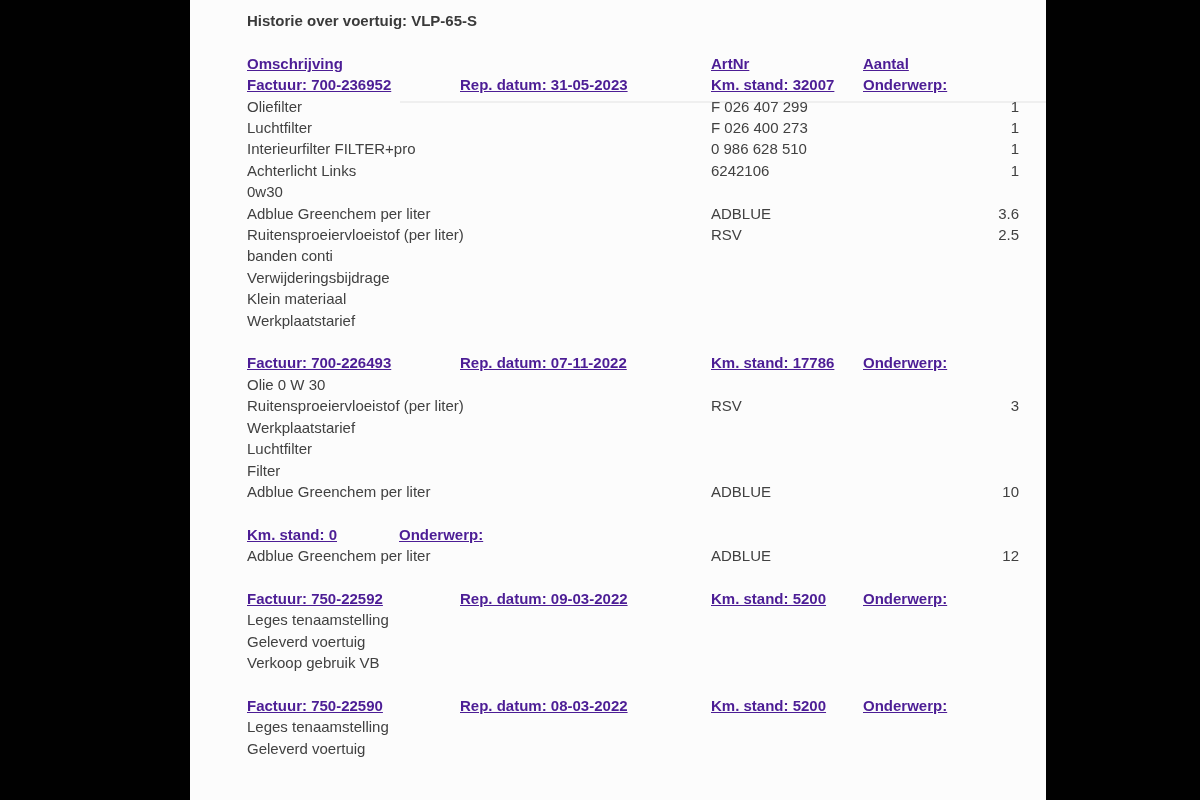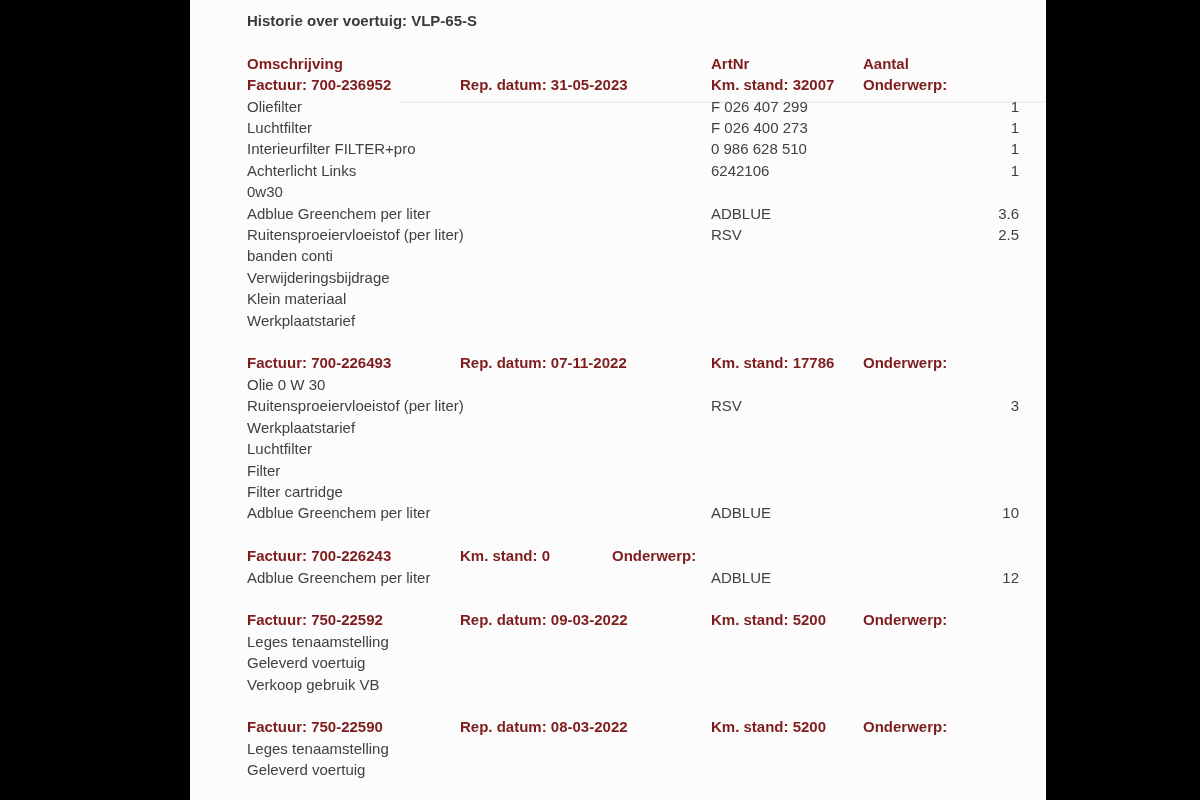--- a/index.html
+++ b/index.html
@@ -55,21 +55,22 @@
   .c-desc { width: 213px; }
   .c-date { width: 251px; }
   .c-art  { width: 152px; }
   .c-last { width: 156px; }
   .c-last .qty {
     display: block;
     text-align: right;
   }
   .bold-row {
     font-weight: bold;
-    color: #7f1d1d;
+    color: #4c1d95;
+    text-decoration: underline;
   }
   .invoice-section:not(:first-child) {
     margin-top: 21.4px;
   }
   
   .scan-streak {
     position: absolute;
     left: 210px;
     top: 101px;
     width: 700px;
@@ -253,43 +254,34 @@
 
   <div class="row">
     <div class="c-desc">Filter</div>
     <div class="c-date"></div>
     <div class="c-art"></div>
     <div class="c-last">
       <span class="qty"></span>
     </div>
   </div>
 
-  <div class="row">
-    <div class="c-desc">Filter cartridge</div>
-    <div class="c-date"></div>
-    <div class="c-art"></div>
-    <div class="c-last">
-      <span class="qty"></span>
-    </div>
-  </div>
 
   <div class="row">
     <div class="c-desc">Adblue Greenchem per liter</div>
     <div class="c-date"></div>
     <div class="c-art">ADBLUE</div>
     <div class="c-last">
       <span class="qty">10</span>
     </div>
   </div>
 </div>
   </div>
 
   <div class="invoice-section">
     <div class="row bold-row">
-      <div class="c-desc">Factuur: 700-226243</div>
       <div class="c-art">Km. stand: 0</div>
       <div class="c-last">Onderwerp:</div>
     </div>
     <div>
   <div class="row">
     <div class="c-desc">Adblue Greenchem per liter</div>
     <div class="c-date"></div>
     <div class="c-art">ADBLUE</div>
     <div class="c-last">
       <span class="qty">12</span>

